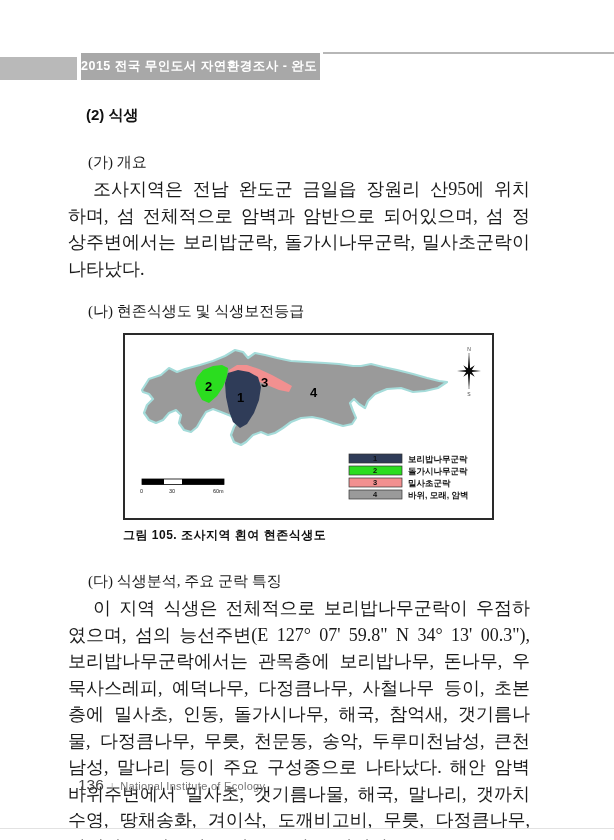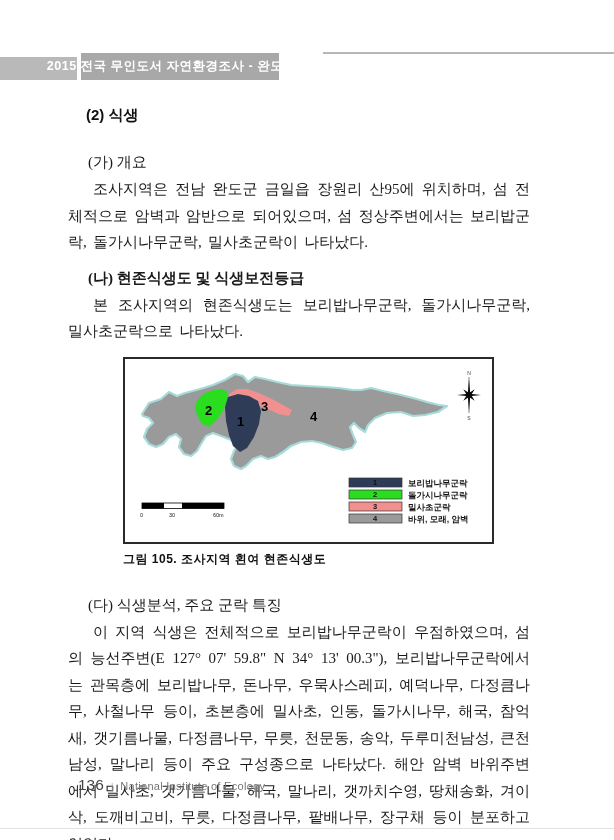--- a/index.html
+++ b/index.html
@@ -1,31 +1,31 @@
 <!DOCTYPE html>
 <html><head>
 <meta charset="utf-8">
 <style>
   html,body{margin:0;padding:0;background:#888;}
   .page{position:relative;width:614px;height:840px;background:#fff;overflow:hidden;
         font-family:"Liberation Serif","DejaVu Serif",serif;color:#1a1a1a;}
   
   .hdr-line{position:absolute;top:52px;left:323px;right:0;height:2px;background:#b7b7b7;}
   .hdr-left{position:absolute;top:57px;left:0;width:77px;height:23px;background:#b9b9b9;}
-  .hdr-band{position:absolute;top:53px;left:81px;width:198px;height:27px;background:#a8a8a8;
-            display:flex;align-items:center;justify-content:center;}
+  .hdr-band{position:absolute;top:53px;left:81px;width:239px;height:27px;background:#a8a8a8;
+            display:flex;align-items:center;justify-content:flex-start;}
   .hdr-band span{font-family:"Liberation Sans","DejaVu Sans",sans-serif;font-weight:bold;
             font-size:12.5px;color:#fff;letter-spacing:.5px;white-space:nowrap;}
   
   .content{position:absolute;top:80px;left:68px;width:478px;}
   .sec-title{margin:26px 0 0 18px;font-family:"Liberation Sans","DejaVu Sans",sans-serif;
              font-weight:bold;font-size:15px;color:#111;}
   .sub-h{margin:28px 0 0 20px;font-size:15px;}
-  .sub-h.tight{margin-top:13px;font-weight:bold;}
-  .para{margin:4px 16px 0 0;font-size:15px;line-height:26.5px;text-align:justify;
+  .sub-h.tight{margin-top:20px;}
+  .para{margin:4px 16px 0 0;font-size:18px;line-height:26.5px;text-align:justify;
         text-indent:25px;word-spacing:2.5px;}
   
   .figure-wrap{margin:12px 0 0 55px;width:367px;height:183px;border:2px solid #2a2a2a;
                background:#fff;position:relative;}
   .fig-caption{margin:7px 0 0 55px;width:371px;text-align:left;
                font-family:"Liberation Sans","DejaVu Sans",sans-serif;
                font-weight:bold;font-size:12px;letter-spacing:.5px;color:#111;}
   
   .footer{position:absolute;top:776px;left:78px;display:flex;align-items:baseline;gap:7px;
           font-family:"Liberation Sans","DejaVu Sans",sans-serif;}
@@ -52,21 +52,20 @@
   </div>
 
   <div class="content">
 
     <div class="sec-title">(2) 식생</div>
 
     <div class="sub-h">(가) 개요</div>
     <p class="para">조사지역은 전남 완도군 금일읍 장원리 산95에 위치하며, 섬 전체적으로 암벽과 암반으로 되어있으며, 섬 정상주변에서는 보리밥군락, 돌가시나무군락, 밀사초군락이 나타났다.</p>
 
     <div class="sub-h tight">(나) 현존식생도 및 식생보전등급</div>
-    <p class="para">본 조사지역의 현존식생도는 보리밥나무군락, 돌가시나무군락, 밀사초군락으로 나타났다.</p>
 
     <div class="figure-wrap">
       <svg width="367" height="183" viewBox="0 0 367 183">
 
         <path stroke="#a5dcda" stroke-width="2.2" stroke-linejoin="round" d="M17,55 L24,44 36,40 44,33 52,37 60,34 75,30 88,26 100,21 110,15 118,17 123,23 130,18 140,20
              152,23 166,26 182,27 200,28 214,29 228,31 236,31 246,29 258,32 272,35 288,39 302,43 314,46 322,47
              313,53 300,56 288,57 276,53 262,54 250,59 243,66 240,73 234,69 229,64 225,68 228,76 231,83 227,89
              218,91 208,88 197,84 187,82 176,83 166,87 158,93 150,98 143,100 136,97 128,100 121,107 116,110
              109,107 106,100 109,92 113,86 106,81 96,77 88,74 81,77 76,85 72,92 66,97 59,95 54,88 56,80
              51,75 44,78 38,85 31,88 24,85 19,78 22,70 28,64 24,59 18,57 Z" fill="#9a9a9a"></path>

